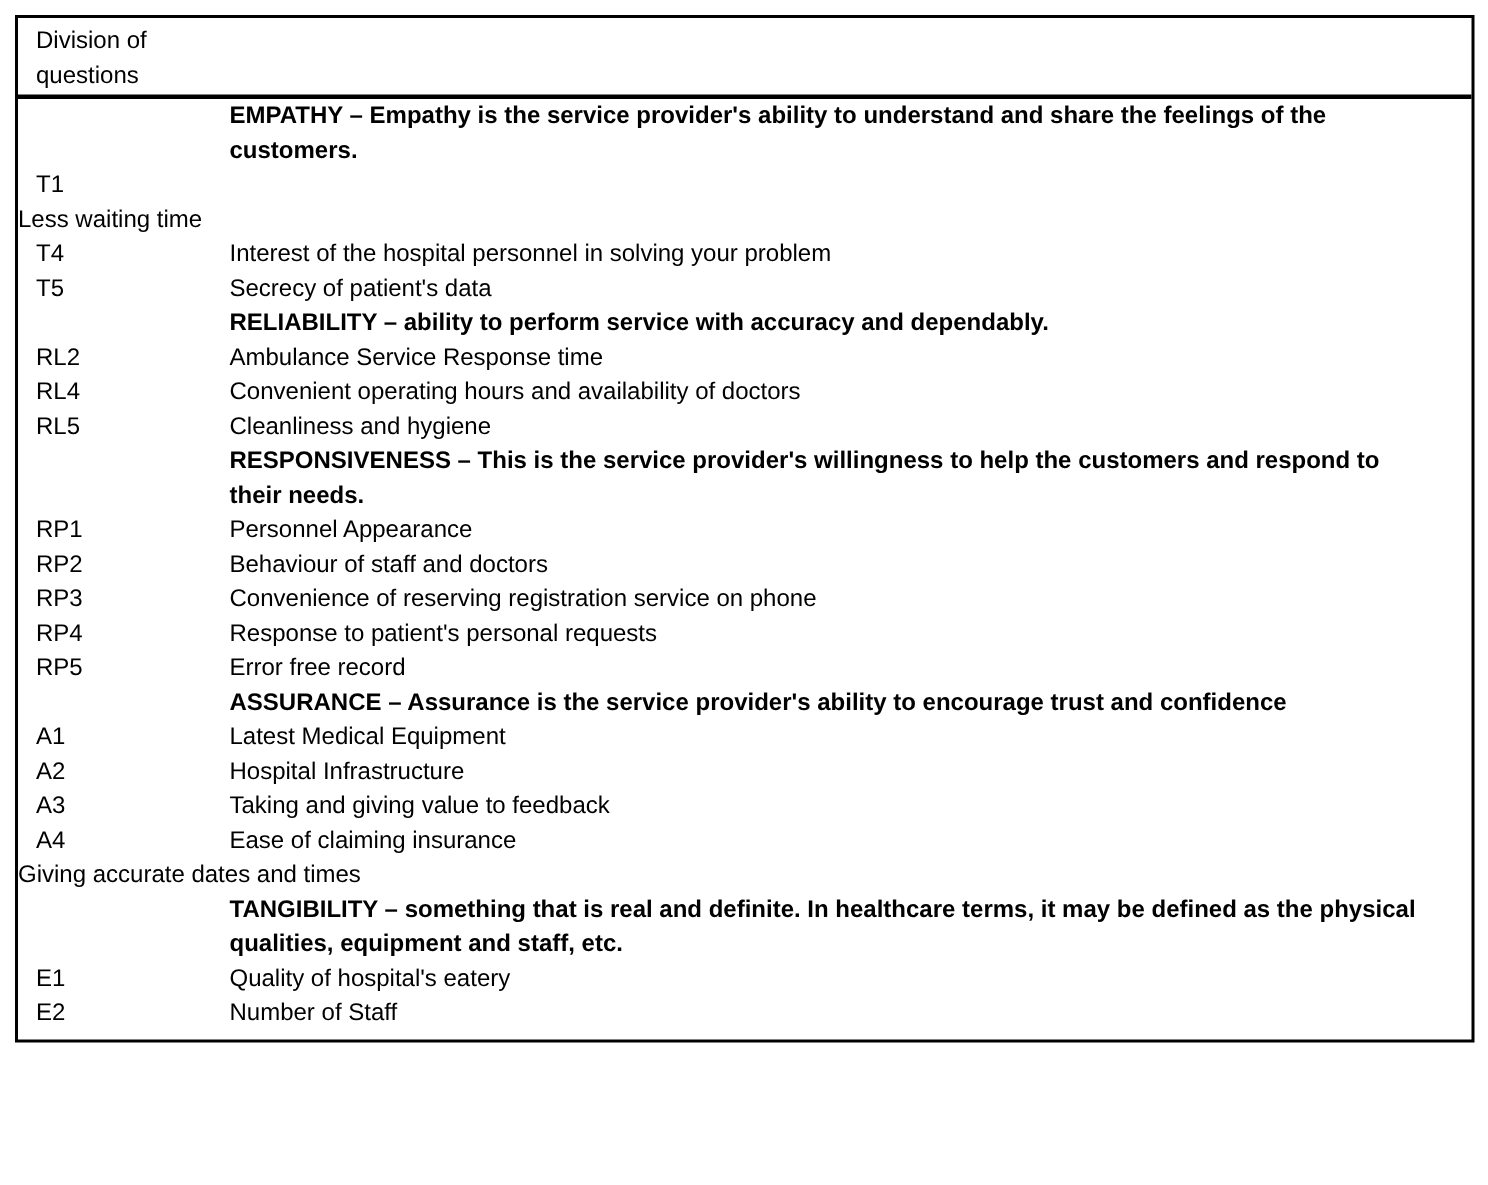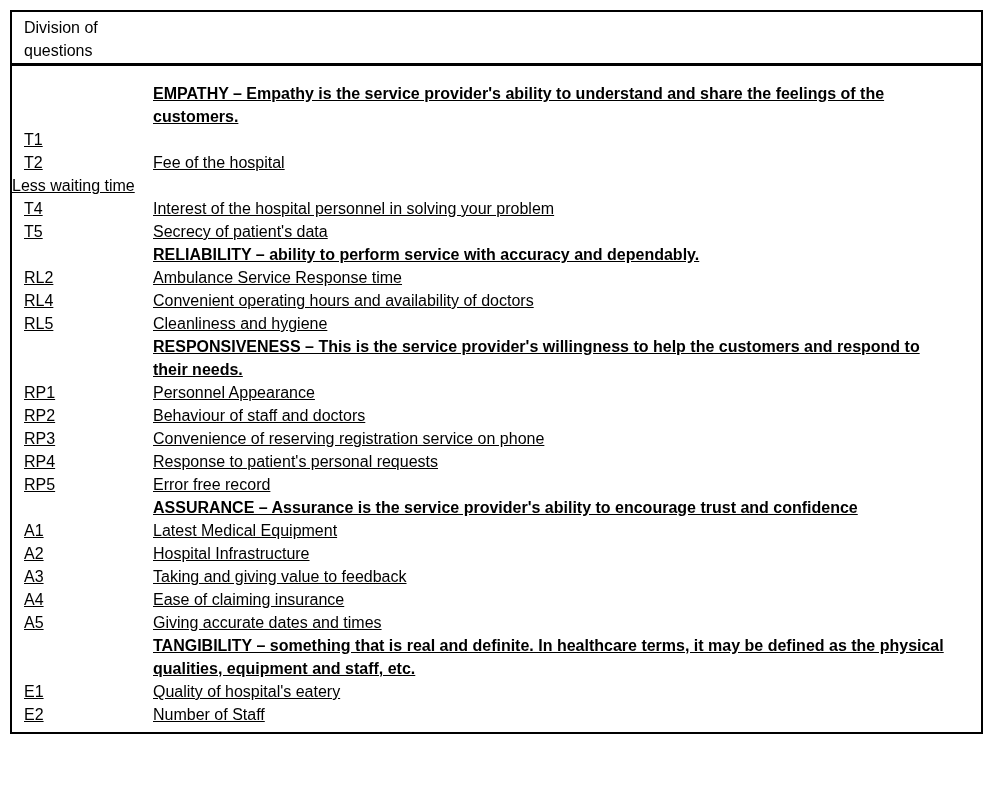--- a/index.html
+++ b/index.html
@@ -30,23 +30,22 @@
   }
   .qtable-header {
     padding: 4px 14px 1px 12px;
     border-bottom: 3px solid #000;
   }
   .header-title {
     white-space: pre-line;
     font-weight: normal;
   }
   .qtable-body {
-    padding-top: 16px;
+    padding-top: 0;
     padding-bottom: 6px;
-    text-decoration: underline;
   }
   .qrow {
     display: flex;
     align-items: flex-start;
   }
   .qrow .code {
     flex: 0 0 141px;
     padding-left: 12px;
   }
   .qrow .desc {
@@ -72,24 +71,20 @@
   <div class="qrow section">
     <div class="code"></div>
     <div class="desc">EMPATHY – Empathy is the service provider's ability to understand and share the feelings of the
 customers.</div>
   </div>
 
   <div class="qrow">
     <div class="code">T1</div>
   </div>
 
-  <div class="qrow">
-    <div class="code">T2</div>
-    <div class="desc">Fee of the hospital</div>
-  </div>
 
   <div class="qrow">
     <div class="desc">Less waiting time</div>
   </div>
 
   <div class="qrow">
     <div class="code">T4</div>
     <div class="desc">Interest of the hospital personnel in solving your problem</div>
   </div>
 
@@ -171,21 +166,20 @@
     <div class="code">A3</div>
     <div class="desc">Taking and giving value to feedback</div>
   </div>
 
   <div class="qrow">
     <div class="code">A4</div>
     <div class="desc">Ease of claiming insurance</div>
   </div>
 
   <div class="qrow">
-    <div class="code">A5</div>
     <div class="desc">Giving accurate dates and times</div>
   </div>
 
   <div class="qrow section">
     <div class="code"></div>
     <div class="desc">TANGIBILITY – something that is real and definite. In healthcare terms, it may be defined as the physical
 qualities, equipment and staff, etc.</div>
   </div>
 
   <div class="qrow">

